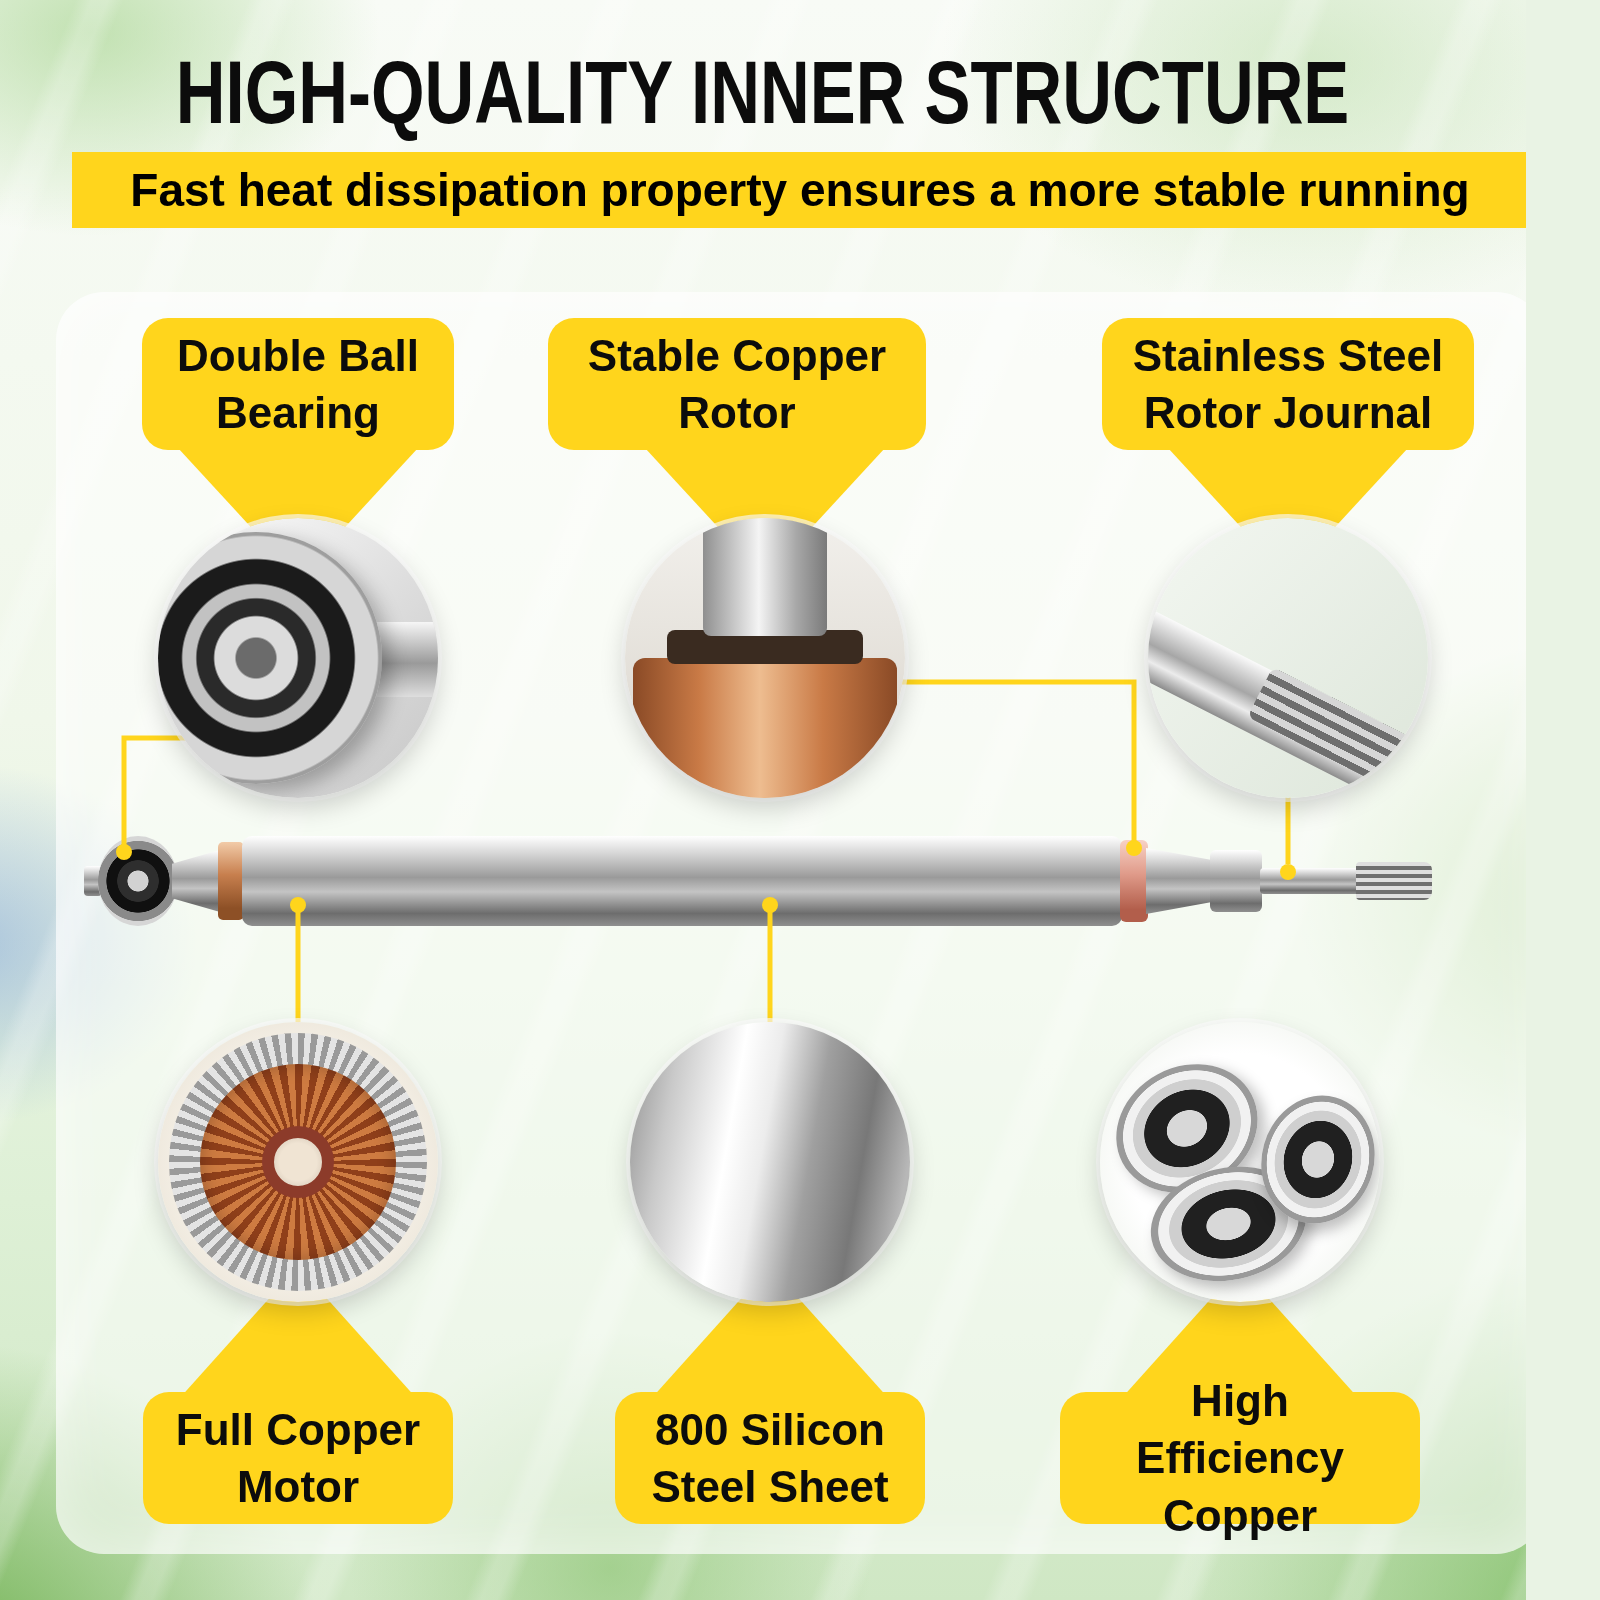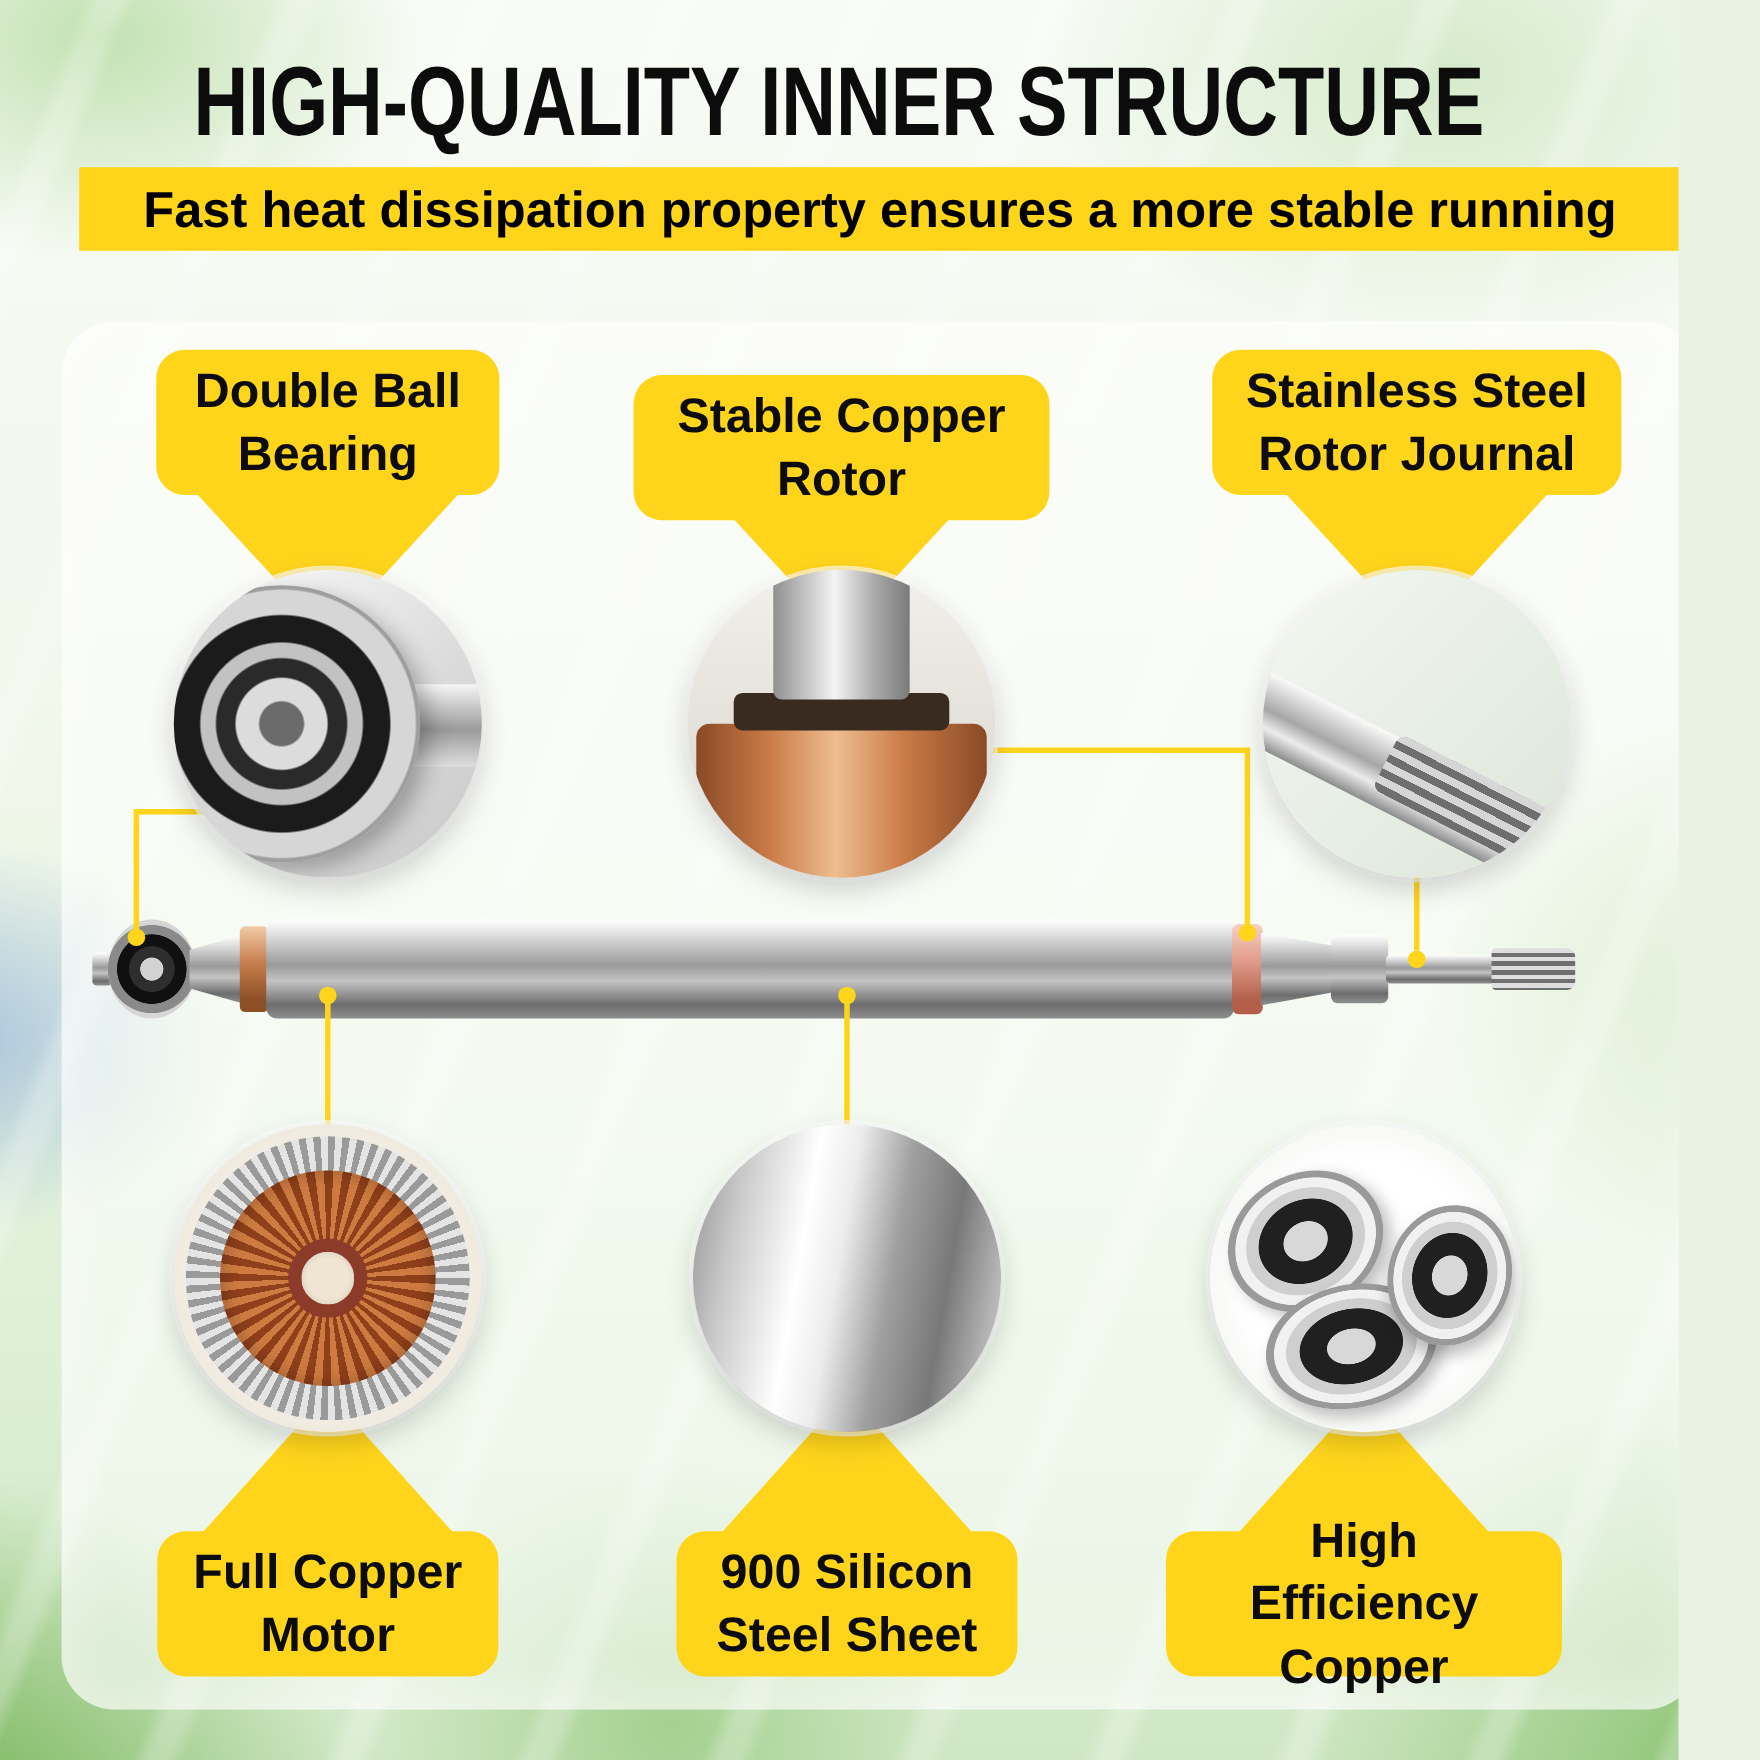--- a/index.html
+++ b/index.html
@@ -31,21 +31,21 @@
 
   
   .panel{position:absolute;left:56px;top:292px;width:1488px;height:1262px;border-radius:48px;
     background:rgba(255,255,255,0.55);box-shadow:0 0 60px rgba(255,255,255,0.55) inset;z-index:1;}
 
   
   .label-box{position:absolute;z-index:6;background:var(--yellow);border-radius:26px;
     display:flex;align-items:center;justify-content:center;text-align:center;
     font-size:44px;font-weight:700;line-height:1.3;color:#0c0c0c;padding:6px 24px;box-sizing:border-box;}
   #lb1{left:142px;top:318px;width:312px;height:132px;}
-  #lb2{left:576px;top:318px;width:378px;height:132px;margin-top:23px;}
+  #lb2{left:548px;top:318px;width:378px;height:132px;}
   #lb3{left:1102px;top:318px;width:372px;height:132px;}
   #lb4{left:143px;top:1392px;width:310px;height:132px;}
   #lb5{left:615px;top:1392px;width:310px;height:132px;}
   #lb6{left:1060px;top:1392px;width:360px;height:132px;}
 
   .funnel{position:absolute;z-index:2;background:var(--yellow);width:240px;}
   .funnel-down{clip-path:polygon(0 0,100% 0,57% 100%,43% 100%);height:112px;top:448px;}
   .funnel-up{clip-path:polygon(43% 0,57% 0,100% 100%,0 100%);height:115px;top:1285px;}
   #fn1{left:178px;} #fn2{left:645px;} #fn3{left:1168px;}
   #fn4{left:178px;} #fn5{left:650px;} #fn6{left:1120px;}
@@ -194,15 +194,15 @@
     <div class="fill p6-bg"></div>
     <div class="p6-bearing p6-a"></div>
     <div class="p6-bearing p6-b"></div>
     <div class="p6-bearing p6-c"></div>
   </div>
 
   <div class="label-box" id="lb1">Double Ball Bearing</div>
   <div class="label-box" id="lb2">Stable Copper Rotor</div>
   <div class="label-box" id="lb3">Stainless Steel Rotor Journal</div>
   <div class="label-box" id="lb4">Full Copper Motor</div>
-  <div class="label-box" id="lb5">900 Silicon Steel Sheet</div>
+  <div class="label-box" id="lb5">800 Silicon Steel Sheet</div>
   <div class="label-box" id="lb6">High Efficiency Copper</div>
 </div>
 
 </body></html>

